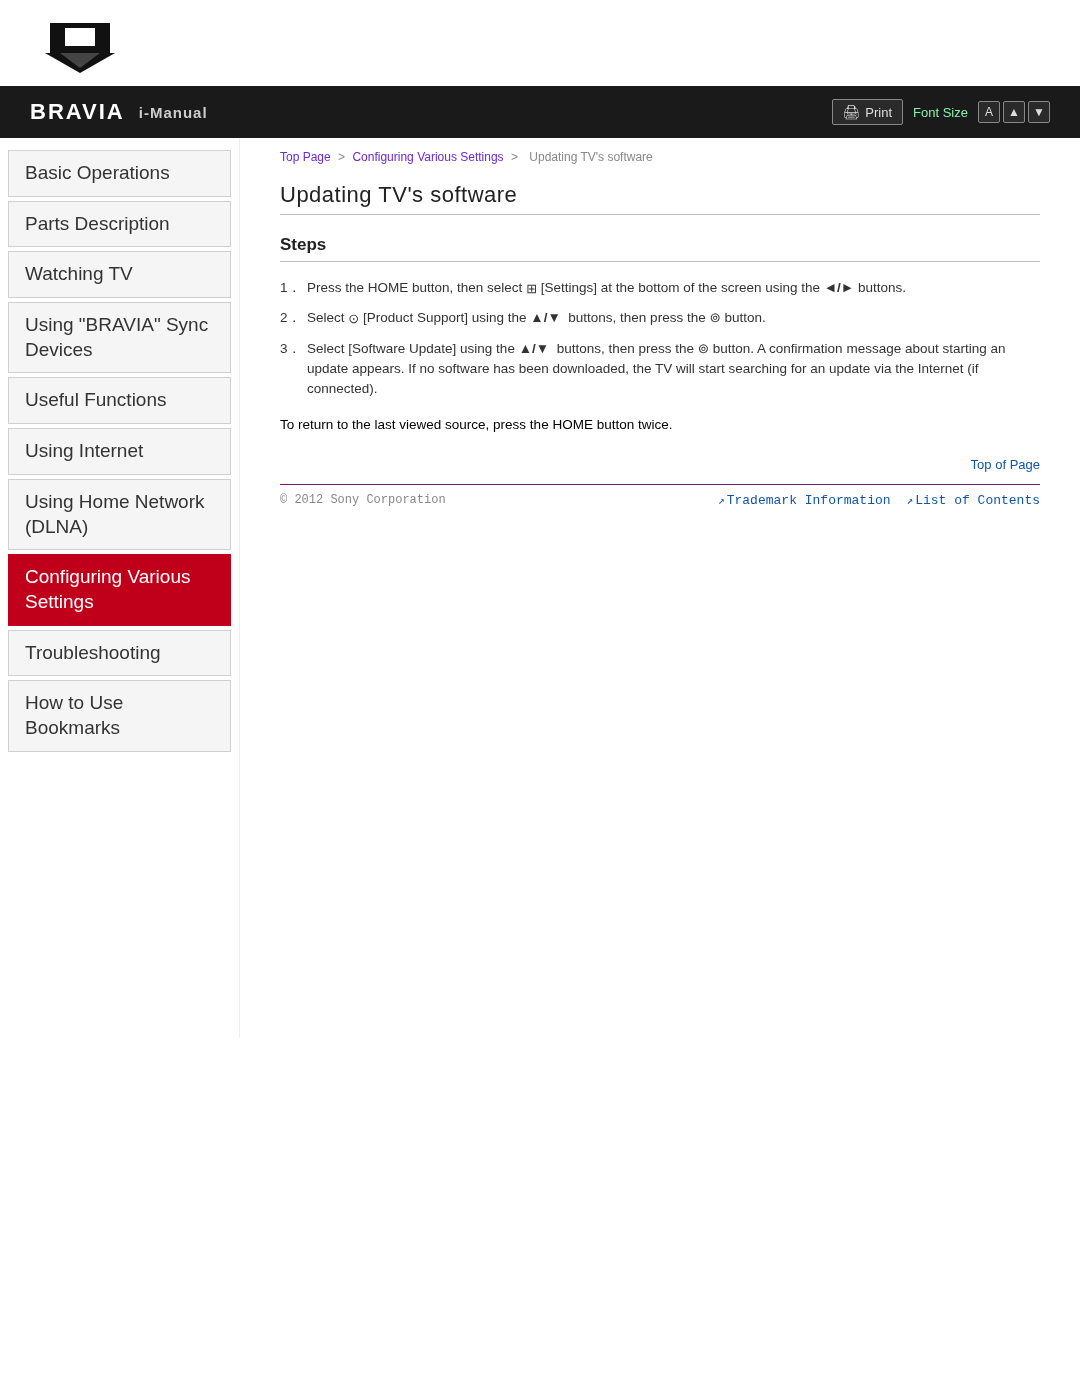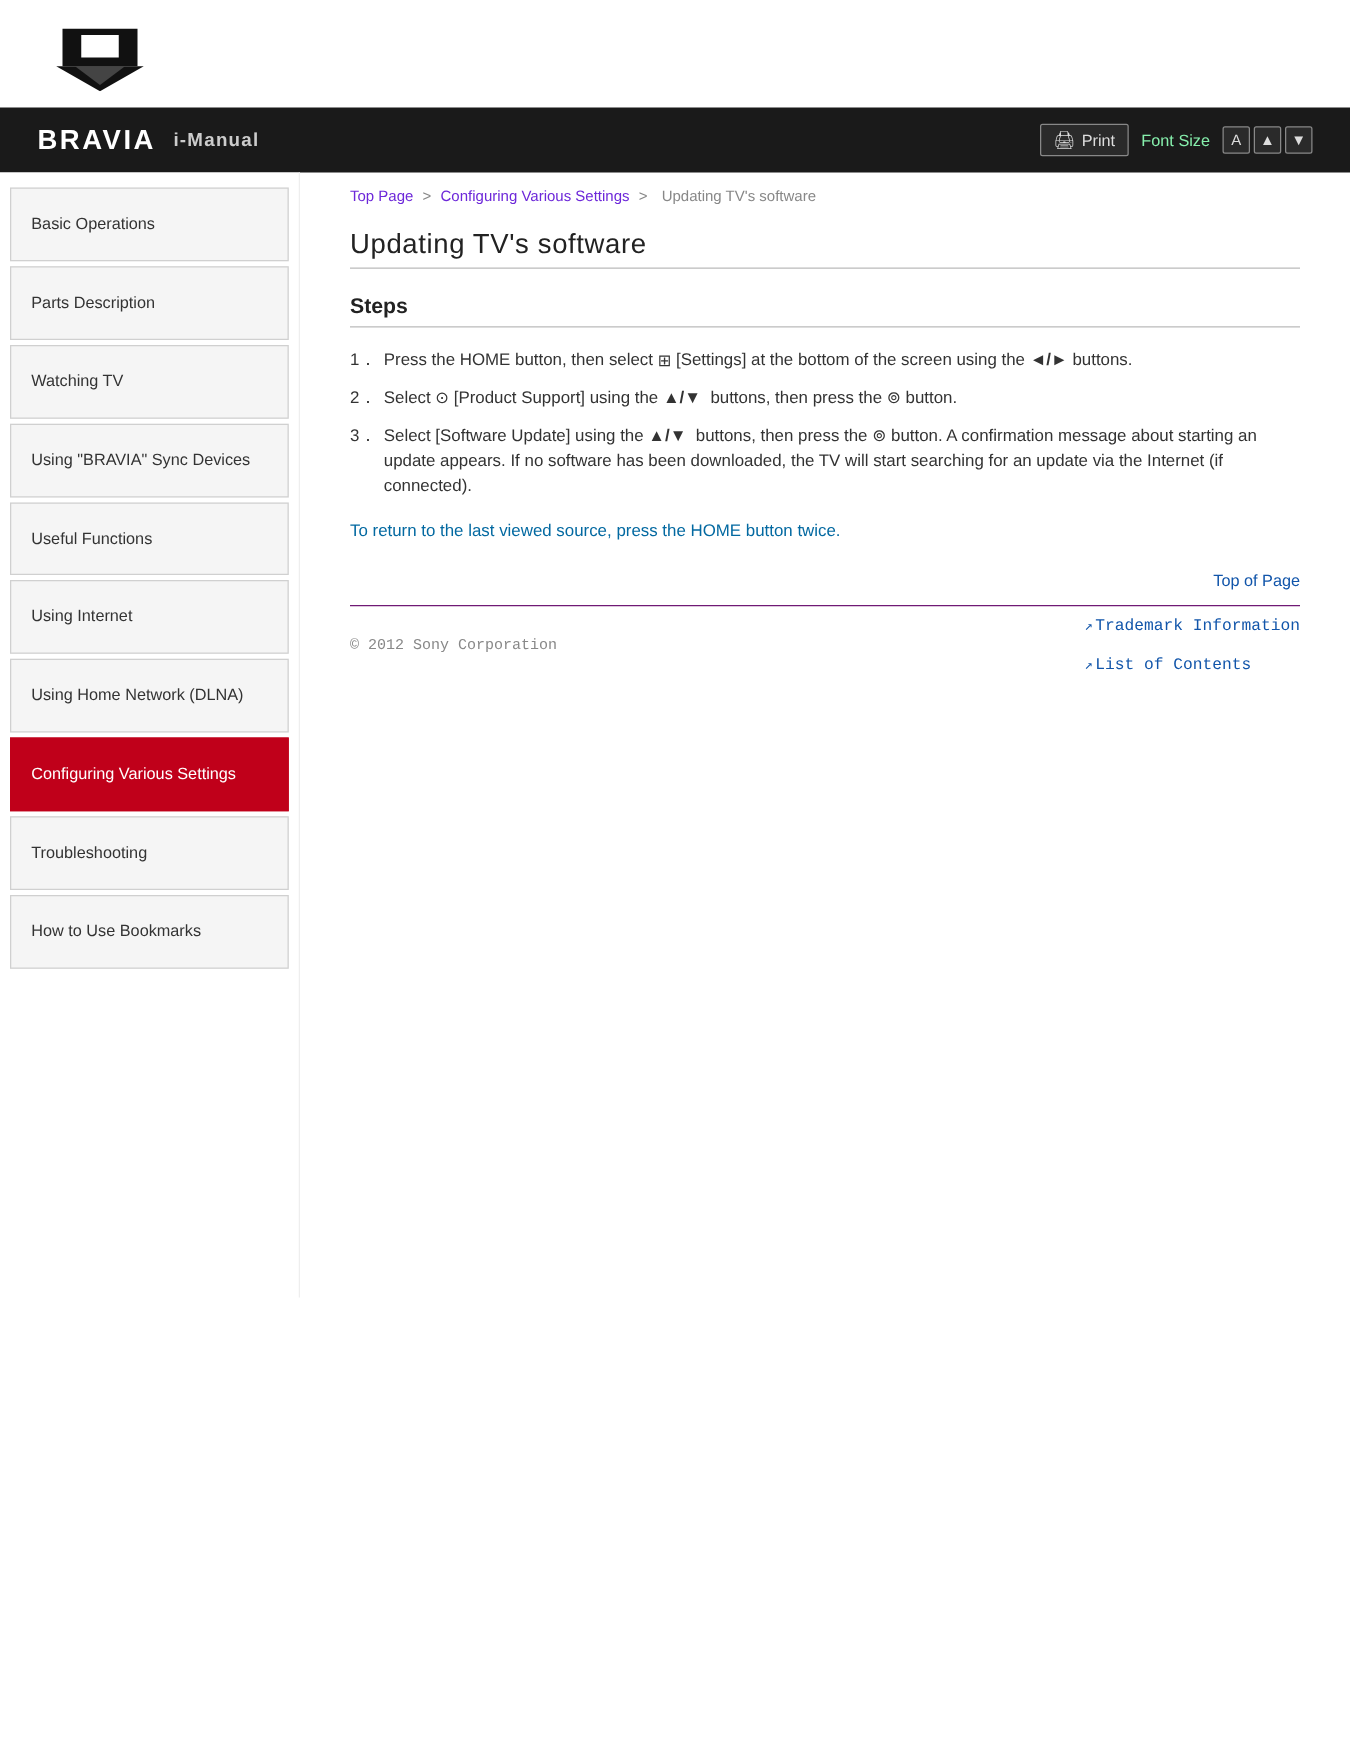--- a/index.html
+++ b/index.html
@@ -102,22 +102,22 @@
 
     
     .sidebar {
       width: 240px;
       flex-shrink: 0;
       padding: 12px 0;
       background: #fff;
       border-right: 1px solid #eee;
     }
     .sidebar-item {
-      padding: 20px 16px;
-      font-size: 13px;
+      padding: 10px 16px;
+      font-size: 19px;
       color: #333;
       border: 1px solid #d0d0d0;
       margin: 0 8px 4px 8px;
       cursor: pointer;
       background: #f5f5f5;
       line-height: 1.3;
     }
     .sidebar-item.active {
       background: #c0001a;
       color: #fff;
@@ -185,21 +185,21 @@
     }
     .step-num {
       font-weight: normal;
       min-width: 18px;
     }
     .step-text {
       flex: 1;
     }
     .return-note {
       font-size: 13.5px;
-      color: #0369a1;
+      color: #000000;
       margin-top: 8px;
       line-height: 1.5;
     }
 
     
     .top-of-page-link {
       text-align: right;
       padding: 20px 0 8px 0;
     }
     .top-of-page-link a {
@@ -217,21 +217,20 @@
       margin-top: 4px;
       font-family: Liberation Mono, monospace;
     }
     .copyright {
       font-size: 12px;
       color: #888;
     }
     .footer-links {
       display: flex;
       gap: 16px;
-      flex-direction: column;
     }
     .footer-links a {
       color: #1155aa;
       font-size: 13px;
       text-decoration: none;
     }
     .footer-link-icon {
       margin-right: 2px;
       font-size: 11px;
     }

